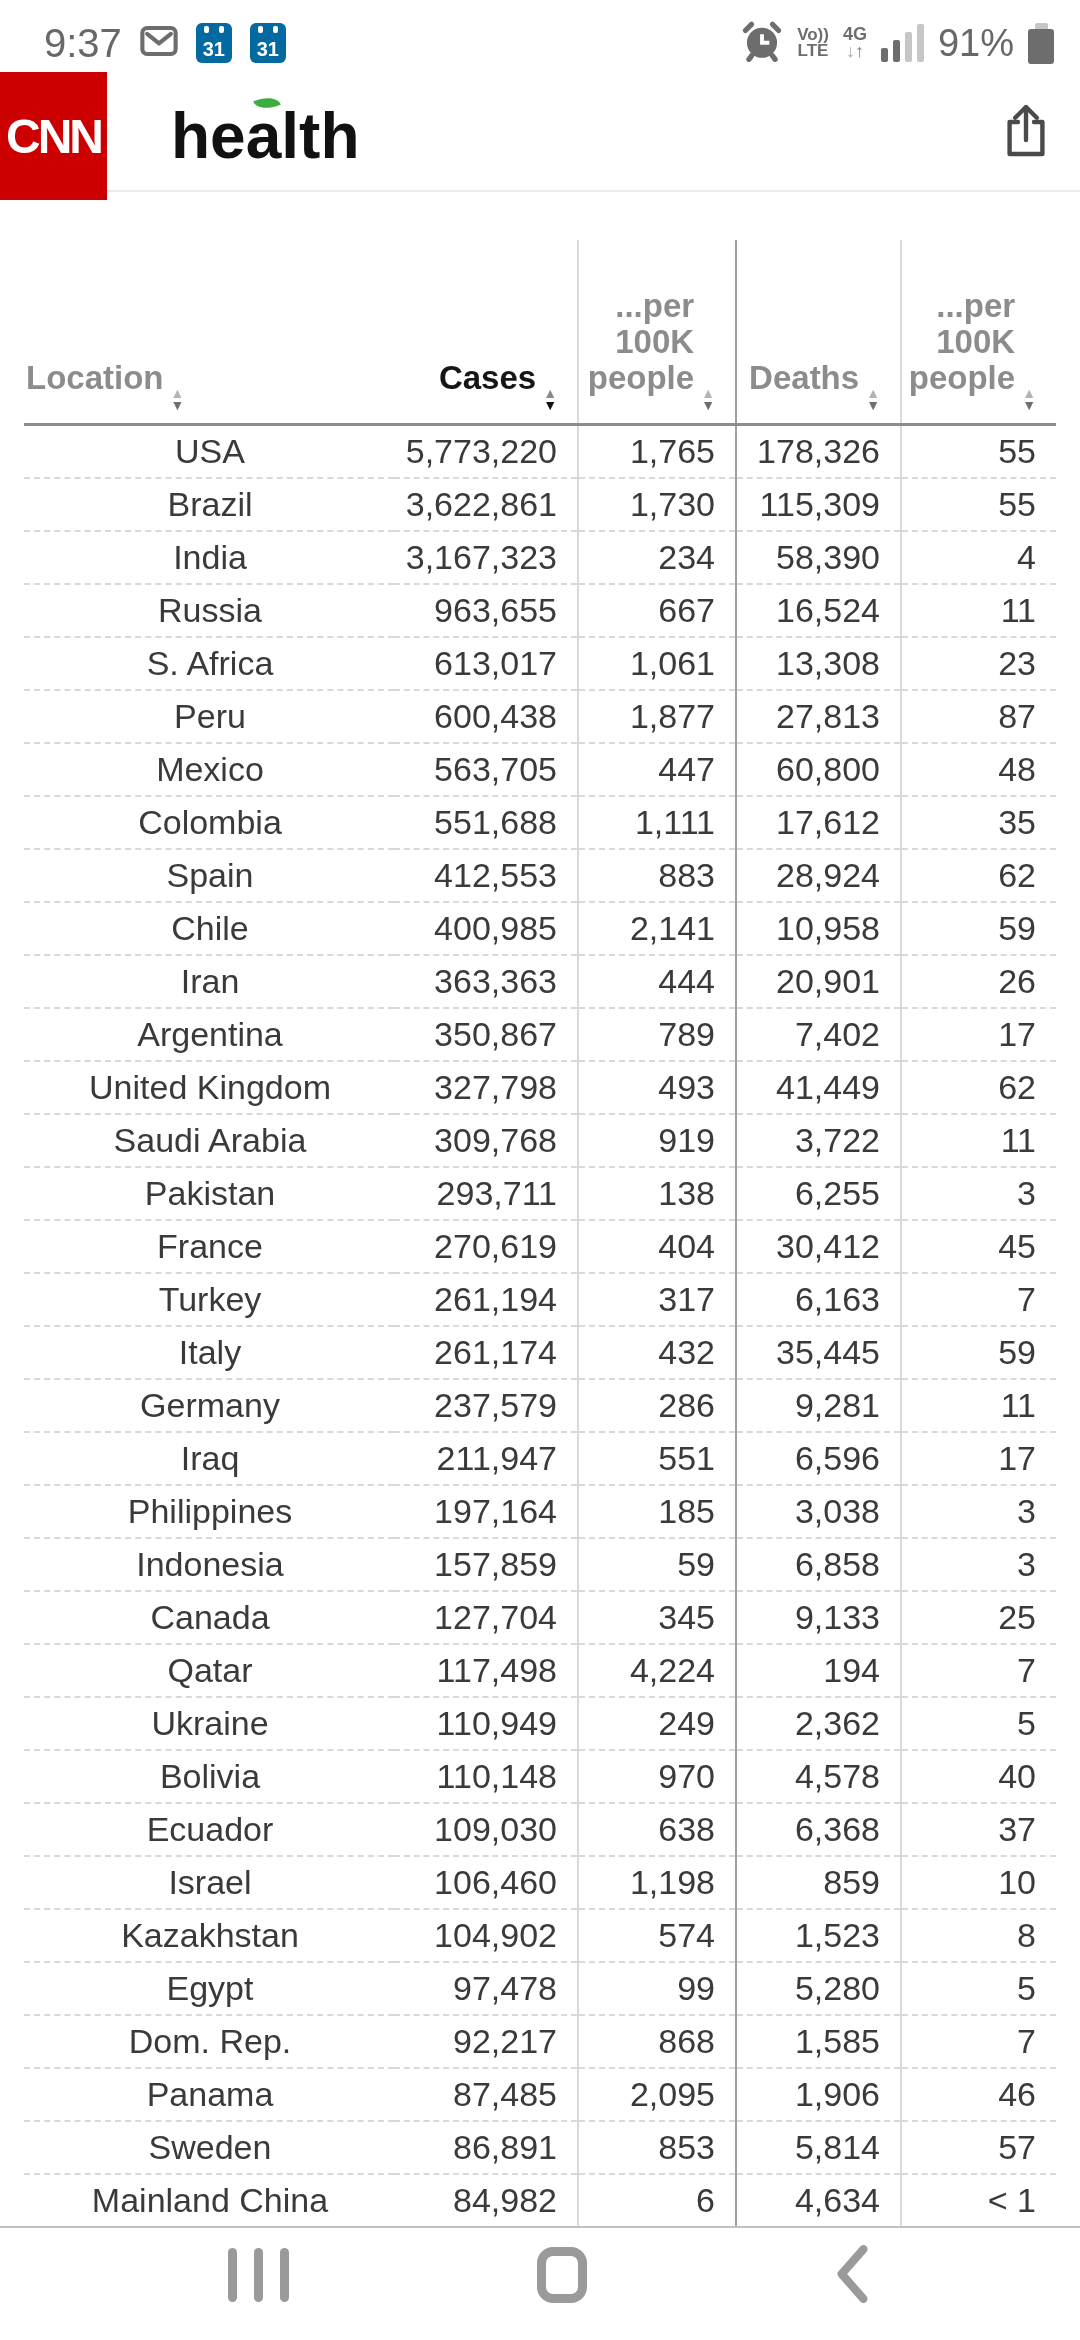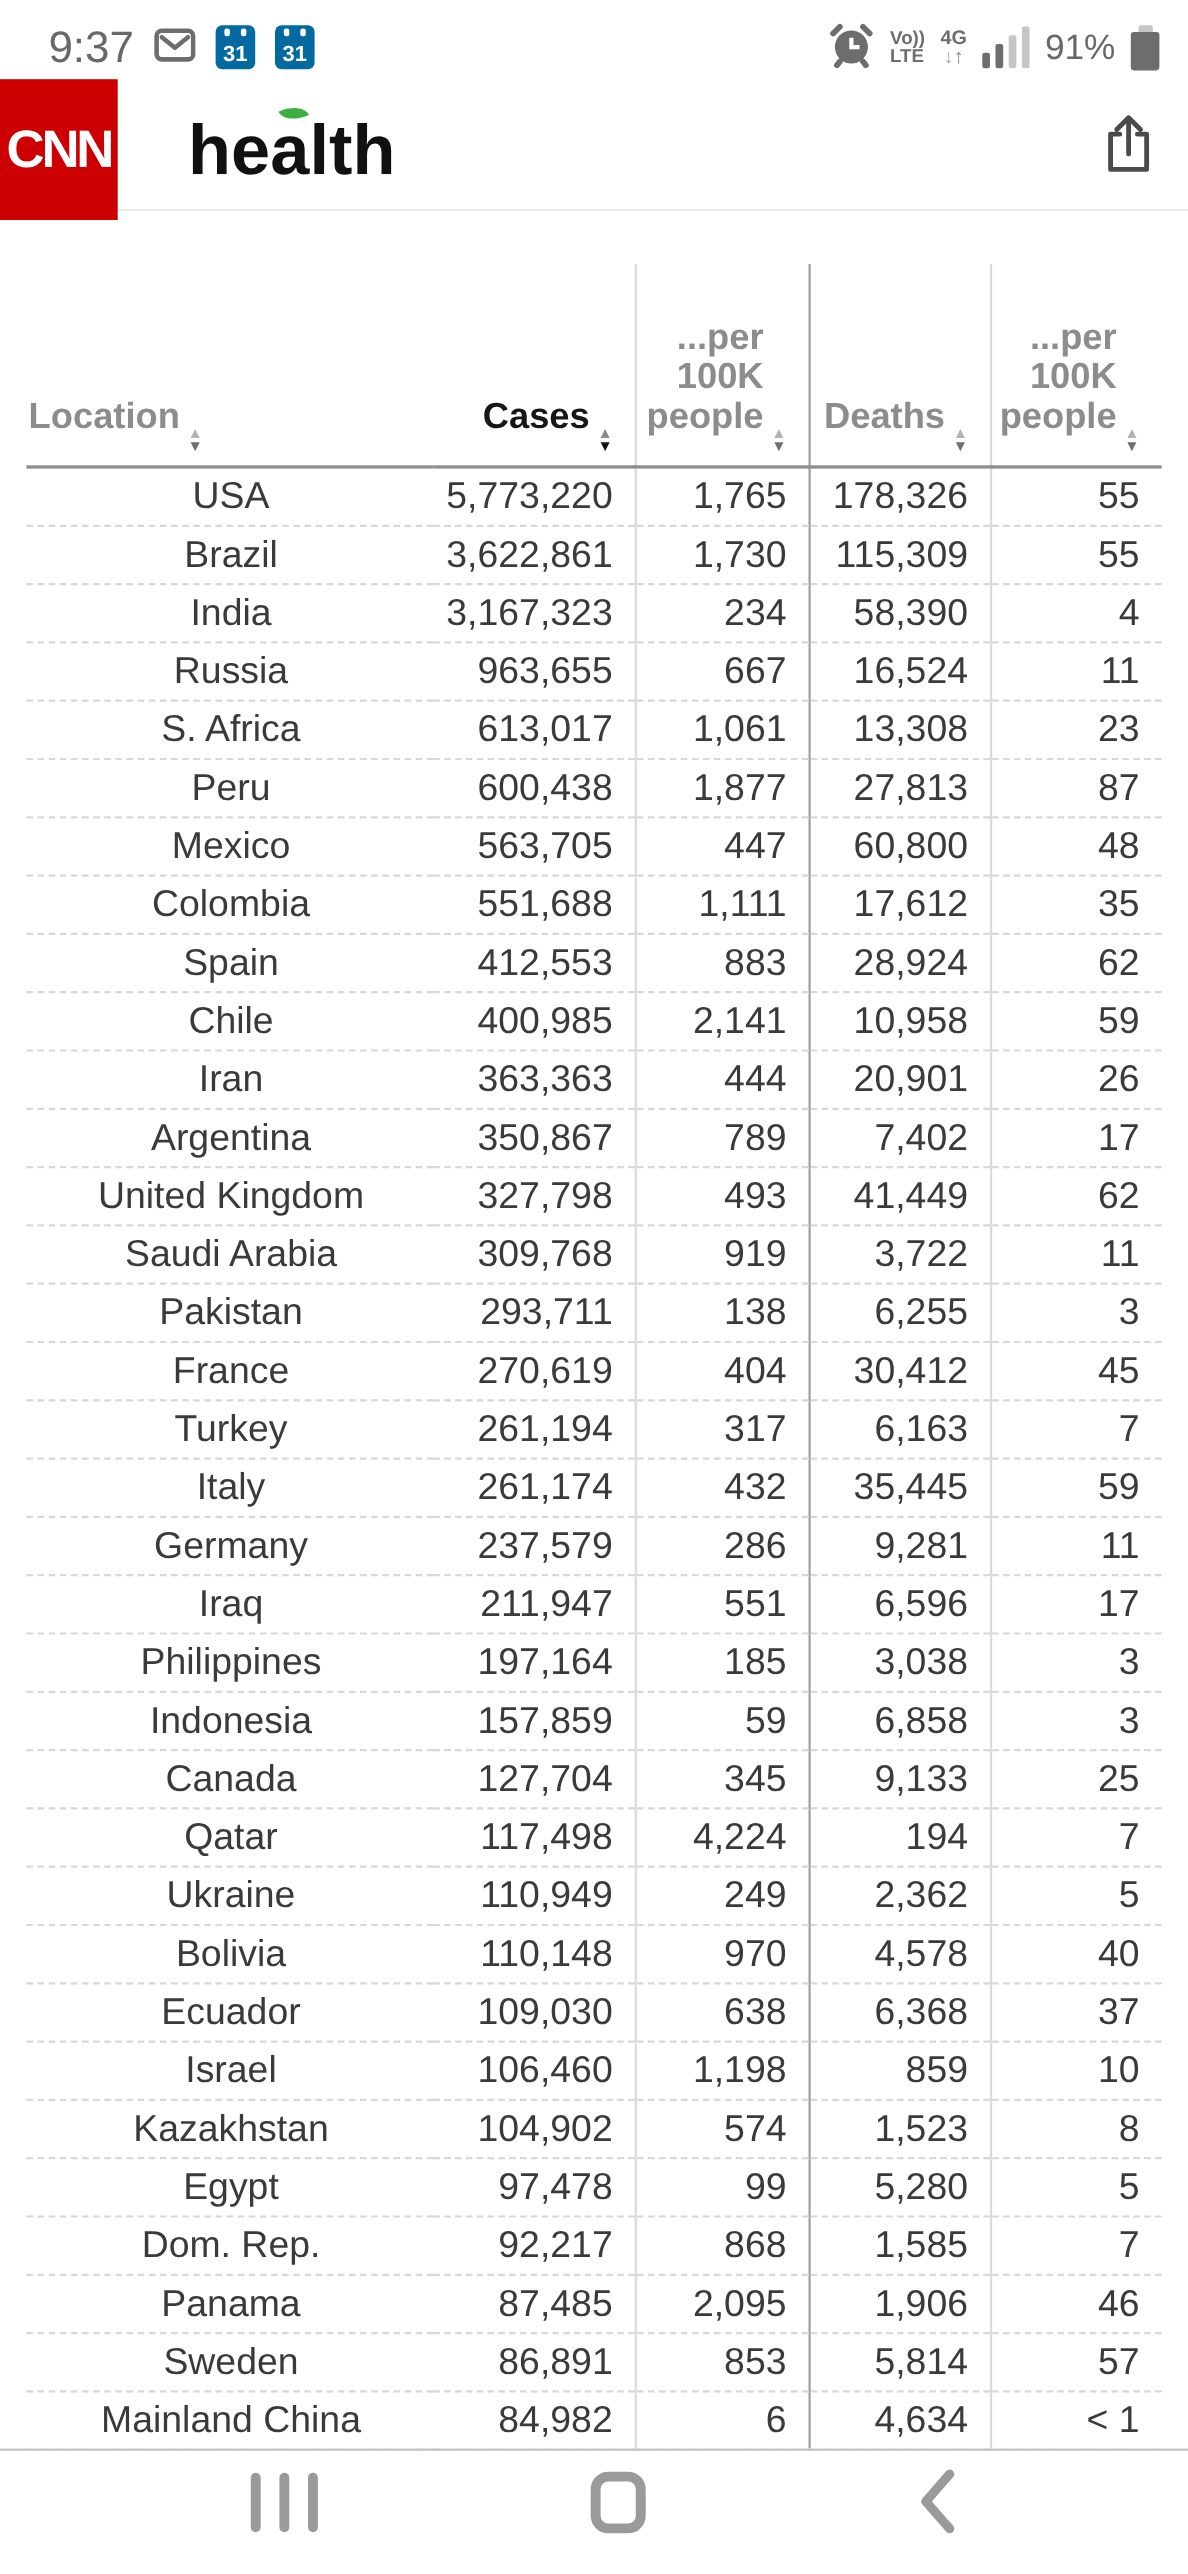--- a/index.html
+++ b/index.html
@@ -15,31 +15,31 @@
   .sb-left,.sb-right{display:flex;align-items:center;}
   .sb-left{gap:18px;}
   .sb-right{gap:14px;}
   .sb-time{font-size:40px;color:#686868;}
   .cal-icon{width:36px;height:40px;background:#0369a1;border-radius:6px;position:relative;
     display:flex;align-items:flex-end;justify-content:center;}
   .cal-icon::before,.cal-icon::after{content:"";position:absolute;top:3px;width:5px;height:7px;background:#fff;border-radius:2px;}
   .cal-icon::before{left:8px;}
   .cal-icon::after{right:8px;}
   .cal-day{color:#fff;font-size:20px;font-weight:bold;line-height:27px;}
-  .volte{font-size:17px;font-weight:bold;line-height:16px;text-align:left;}
+  .volte{font-size:17px;font-weight:bold;line-height:16px;text-align:center;}
   .fourg{font-size:18px;font-weight:bold;line-height:17px;text-align:center;}
   .fourg .arr-down{color:#a9a9a9;font-weight:normal;}
   .fourg .arr-up{color:#7e7e7e;font-weight:normal;}
   .signal{display:flex;align-items:flex-end;gap:5px;height:38px;}
   .signal i{display:block;width:7px;border-radius:2px;}
   .signal .b1{height:14px;background:#6d6d6d;}
   .signal .b2{height:22px;background:#6d6d6d;}
   .signal .b3{height:30px;background:#c6c6c6;}
   .signal .b4{height:38px;background:#c6c6c6;}
-  .sb-batt-pct{font-size:32px;color:#686868;}
+  .sb-batt-pct{font-size:38px;color:#686868;}
   .battery{width:26px;}
   .battery .nub{width:13px;height:6px;background:#c6c6c6;margin:0 auto;border-radius:2px 2px 0 0;}
   .battery .bod{width:26px;height:35px;background:#6d6d6d;border-radius:3px;}
   
   .app-header{
     margin-top:10px;height:108px;display:flex;align-items:center;
     border-bottom:2px solid #ebebeb;position:relative;background:#fff;
   }
   .cnn-box{width:107px;height:128px;background:#cc0000;color:#ffffff;
     display:flex;align-items:center;justify-content:center;

